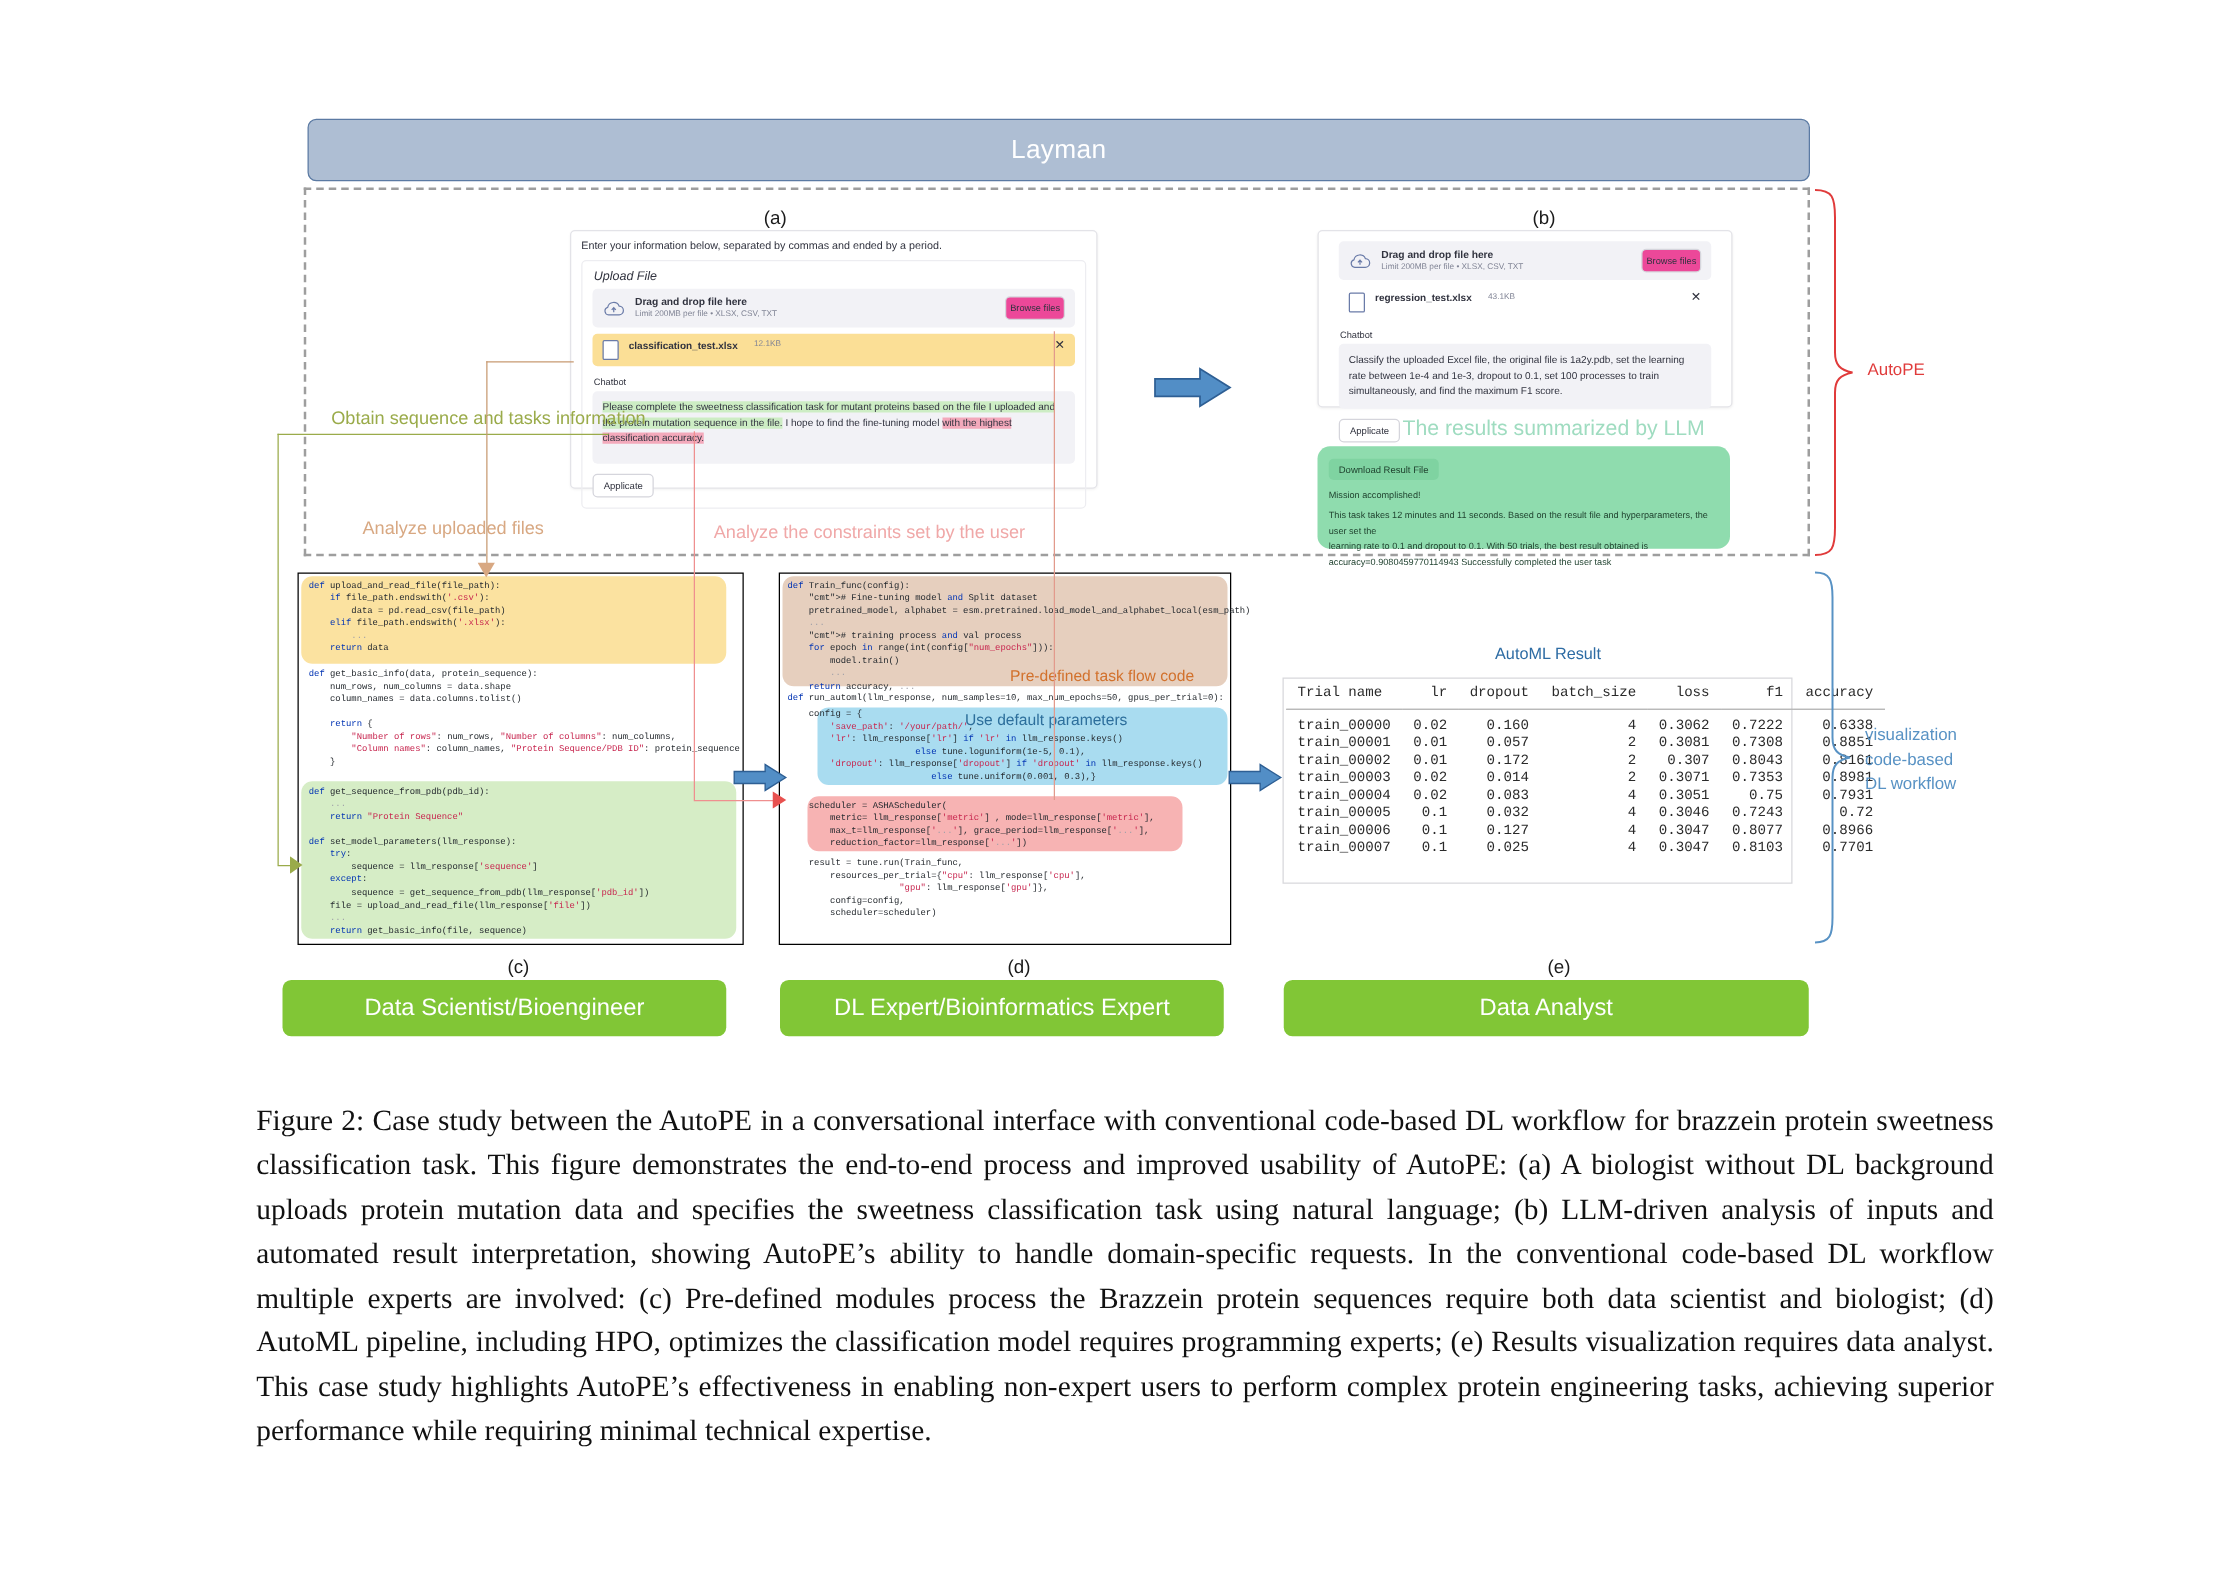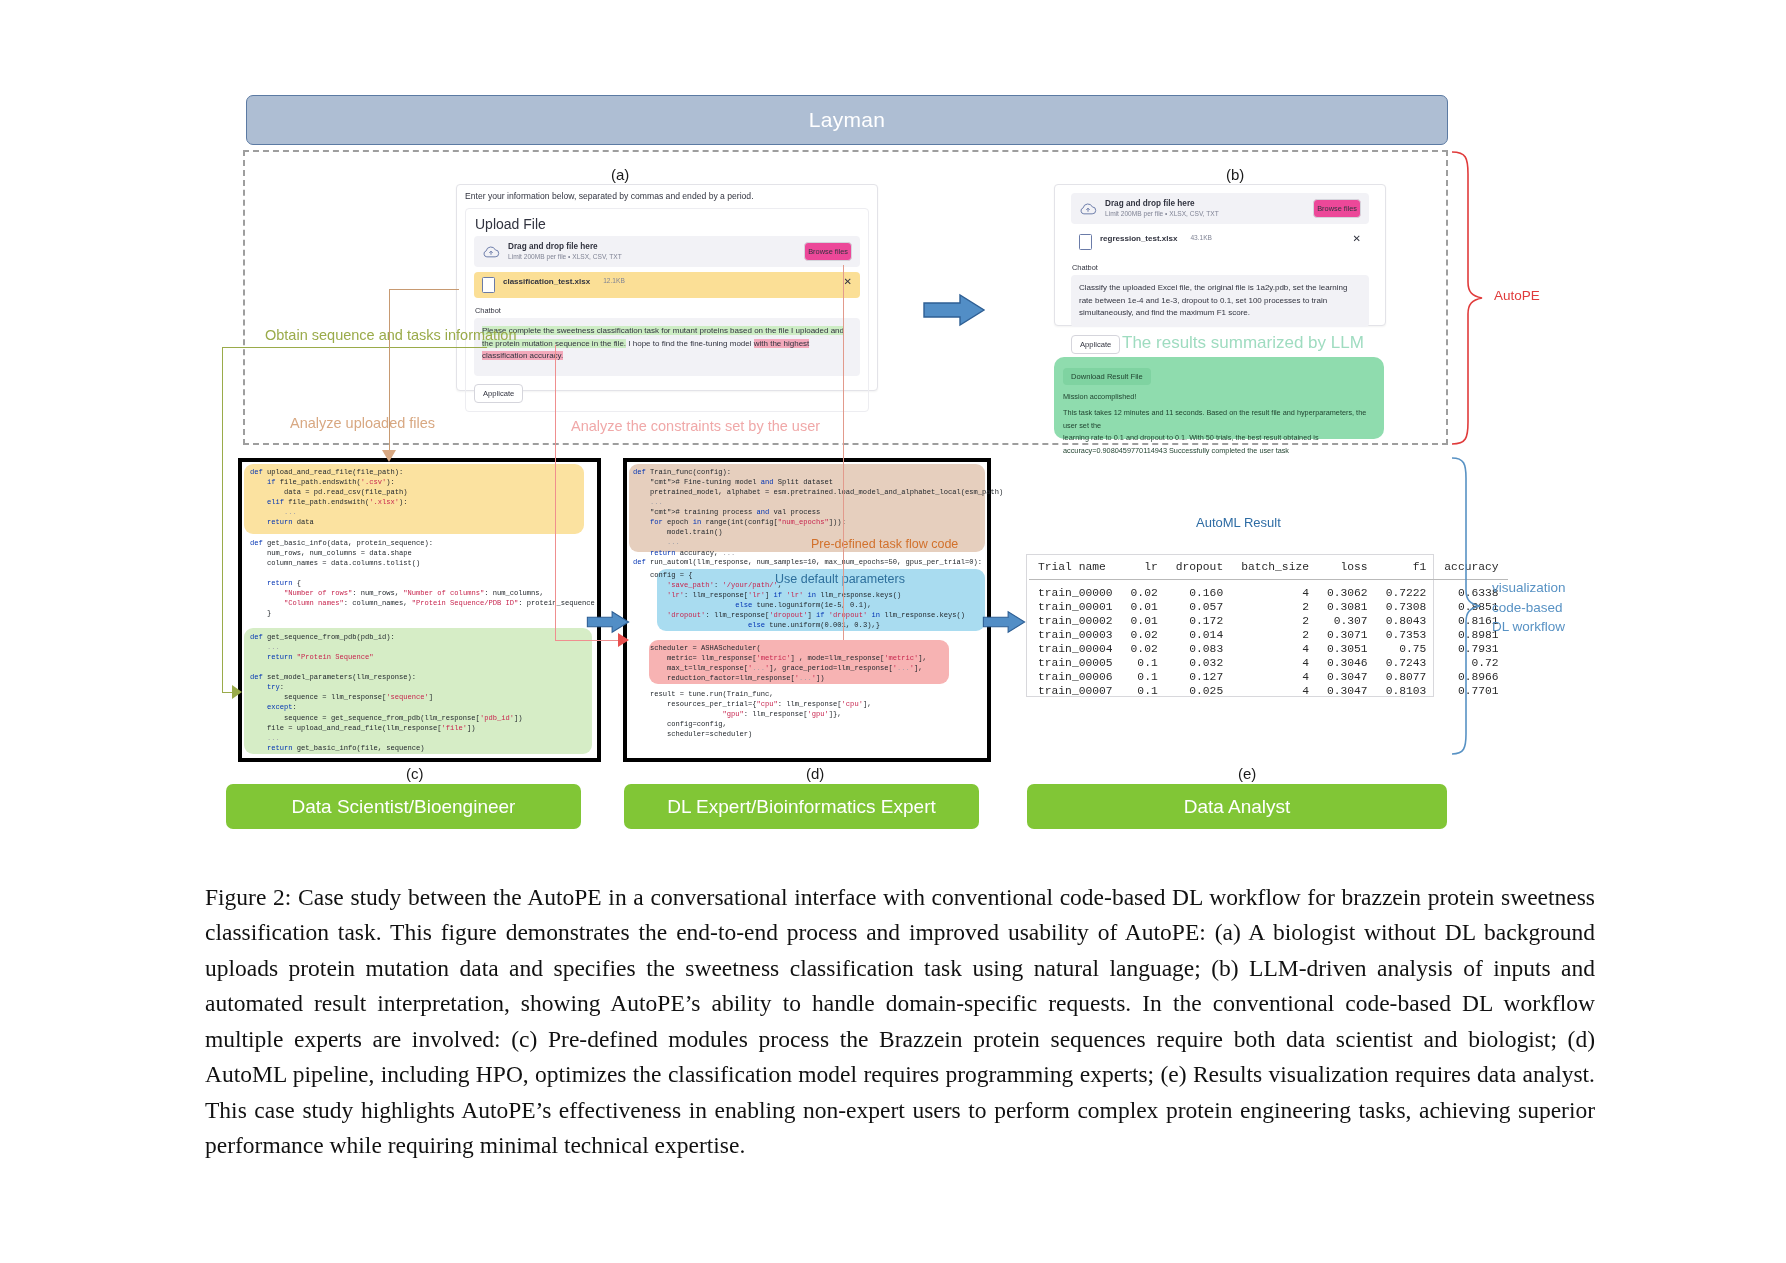--- a/index.html
+++ b/index.html
@@ -20,21 +20,21 @@
 
   
   .panel-letter{position:absolute;font-size:15px;color:#1a1a1a;}
 
   
   .app-card{position:absolute;background:#fff;border:1px solid #e3e3e8;border-radius:4px;
     box-shadow:0 1px 2px rgba(0,0,0,.05);}
 
   .hint-line{font-size:8.6px;color:#31333f;padding:6px 8px 2px 8px;}
   .inner-card{margin:5px 8px 8px 8px;border:1px solid #ededf1;border-radius:4px;padding:7px 8px 8px 8px;}
-  .sec-label{font-size:14px;color:#31333f;margin:0 0 4px 1px;}
+  .sec-label{font-size:10px;color:#31333f;margin:0 0 4px 1px;font-style:italic;}
 
   .drop-zone{display:flex;align-items:center;background:#f2f2f6;border-radius:4px;padding:6px 8px;gap:8px;}
   .cloud-ic{width:18px;height:14px;flex:0 0 18px;position:relative;}
   .drop-texts{flex:1 1 auto;}
   .drop-t1{font-size:8.2px;font-weight:bold;color:#31333f;line-height:1.25;}
   .drop-t2{font-size:6.6px;color:#808495;line-height:1.4;}
   .browse-btn{background:#ec4899;border:1px solid #d5d5dc;border-radius:4px;
     font-size:7.4px;color:#31333f;padding:4px 3px;white-space:nowrap;}
 
   .file-row{display:flex;align-items:flex-start;gap:8px;padding:5px 8px;margin-top:5px;border-radius:4px;}
@@ -54,21 +54,21 @@
 
   
   .llm-bubble{position:absolute;background:#8fdcae;border-radius:10px;padding:8px 9px;}
   .llm-dl-btn{display:inline-block;background:#7fd3a1;border-radius:4px;font-size:7.6px;
     color:#1d3f2c;padding:4px 8px;}
   .llm-line{font-size:7.3px;color:#1d3f2c;line-height:1.7;margin-top:6px;}
 
   .llm-watermark{position:absolute;font-size:17px;color:#9fdcc0;white-space:nowrap;}
 
   
-  .code-panel{position:absolute;background:#fff;border:4px solid #000000;}
+  .code-panel{position:absolute;background:#fff;border:1px solid #000000;}
   .code{font-family:"Liberation Mono",monospace;font-size:7.1px;line-height:1.42;white-space:pre;color:#24292e;}
   .kw{color:#0033b3;}        
   .str{color:#c7254e;}
   .dim{color:#a0a0a8;}
   .codeband{position:absolute;border-radius:9px;}
   .band-yellow{background:#fbe2a0;}
   .band-green{background:#d6edc6;}
   .band-brown{background:#e6cfbe;}
   .band-blue{background:#a9dcf0;}
   .band-pink{background:#f7b3b3;}
@@ -279,21 +279,21 @@
         <path d="M2 10h36V2l24 15-24 15v-8H2z" fill="#528ec6" stroke="#2e5f94" stroke-width="1.6"></path>
       </svg>
   </div>
   <div class="bluearrow" style="left:982px;top:608px;">
     <svg width="44" height="28" viewBox="0 0 64 34">
         <path d="M2 10h36V2l24 15-24 15v-8H2z" fill="#528ec6" stroke="#2e5f94" stroke-width="1.6"></path>
       </svg>
   </div>
 
   <div class="automl-title" style="left:1196px;top:515px;">AutoML Result</div>
-  <div class="automl-box" style="left:1026px;top:554px;width:408px;height:143px;padding:4px 2px 0 2px;box-sizing:border-box;">
+  <div class="automl-box" style="left:1026px;top:542px;width:408px;height:165px;padding:4px 2px 0 2px;box-sizing:border-box;">
     <table class="automl">
       <thead>
           <tr>
         <th class="l">Trial name</th>
         <th>lr</th>
         <th>dropout</th>
         <th>batch_size</th>
         <th>loss</th>
         <th>f1</th>
         <th>accuracy</th>

